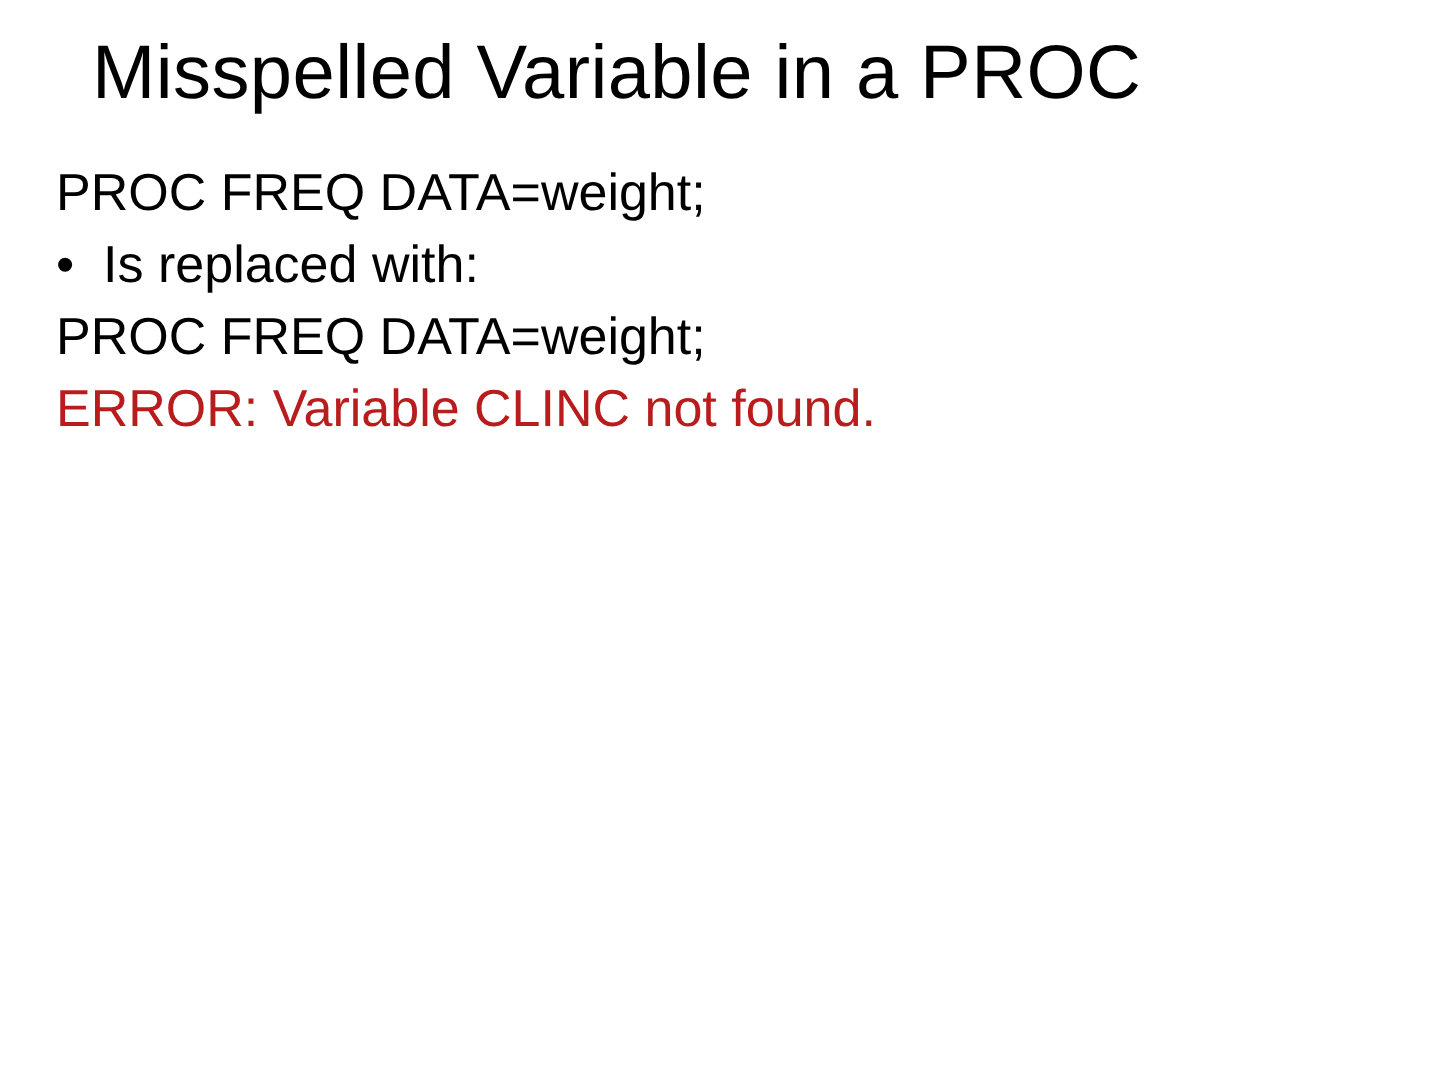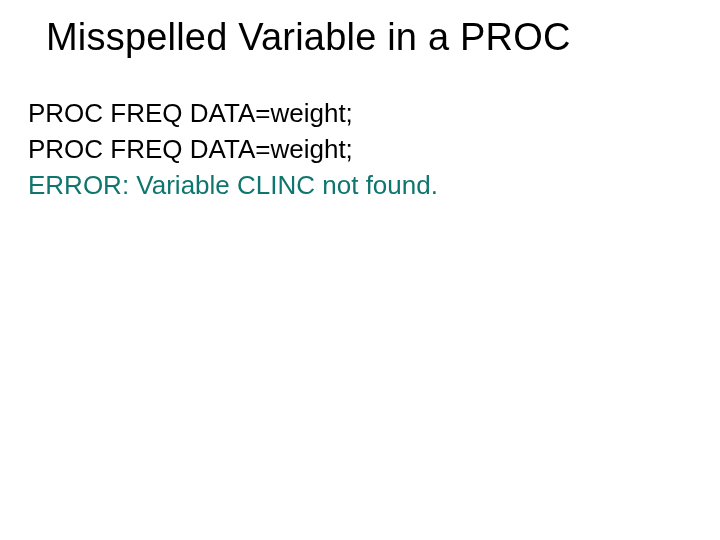--- a/index.html
+++ b/index.html
@@ -6,32 +6,33 @@
   body{
     width:720px;height:540px;
     background:#fff;
     font-family:Arial,Helvetica,sans-serif;
     color:#000;
     box-sizing:border-box;
     padding:16px 28px;
   }
   .title{
     font-size:38px;
-    margin:0 0 37px 18px;
+    margin:0 0 20px 18px;
     letter-spacing:0.2px;
   }
   .body{
     font-size:26px;
     line-height:1.38;
   }
   .line{white-space:pre}
-  .error{color:#0f766e}
+  .error{color:#b91c1c}
 </style>
 </head>
 <body>
 
 <div class="title">Misspelled Variable in a PROC</div>
 
 <div class="body">
   <div class="line">PROC FREQ DATA=weight;</div>
+  <div class="line">•  Is replaced with:</div>
   <div class="line">PROC FREQ DATA=weight;</div>
   <div class="line error">ERROR: Variable CLINC not found.</div>
 </div>
 
 </body></html>

